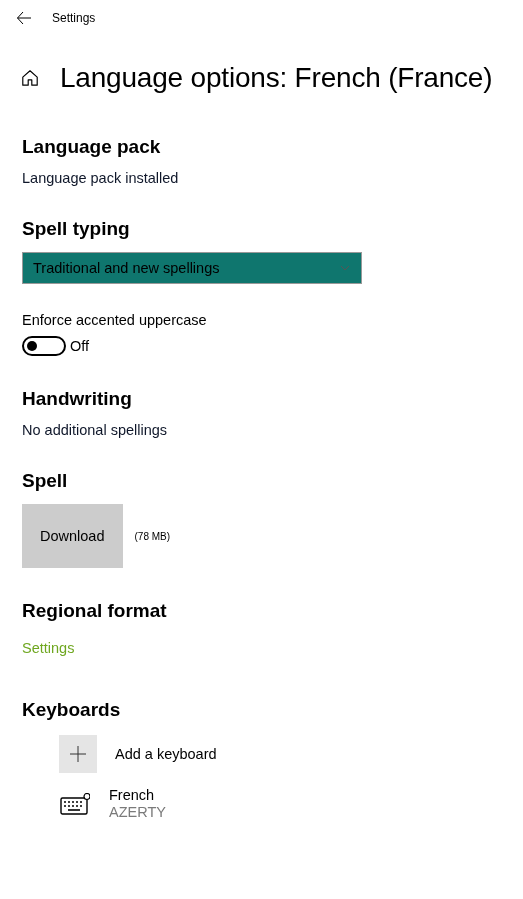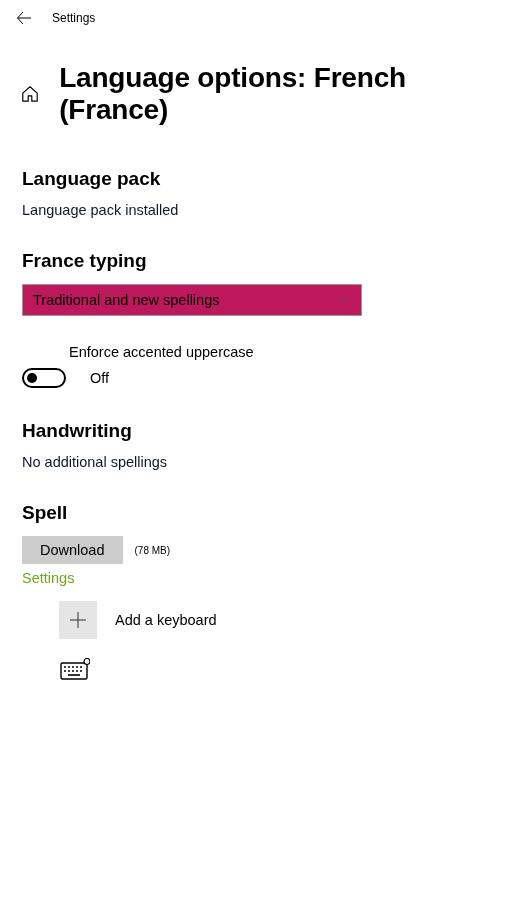--- a/index.html
+++ b/index.html
@@ -42,21 +42,21 @@
     .home-icon {
       width: 20px;
       height: 20px;
       display: flex;
       align-items: center;
       justify-content: center;
       cursor: pointer;
     }
     .page-title {
       font-size: 28px;
-      font-weight: 700;
+      font-weight: 400;
       letter-spacing: -0.2px;
     }
     .content {
       padding: 0 22px;
     }
     .section-heading {
       font-size: 19px;
       font-weight: 600;
       margin-top: 32px;
       margin-bottom: 12px;
@@ -73,40 +73,39 @@
     }
     .dropdown {
       width: 340px;
       height: 32px;
       border: 1px solid #999;
       display: flex;
       align-items: center;
       justify-content: space-between;
       padding: 0 10px;
       cursor: pointer;
-      background: #be185d;
+      background: #0f766e;
     }
     .dropdown-value {
       font-size: 14.5px;
     }
     .chevron {
       width: 12px;
       height: 12px;
     }
     .toggle-row {
       display: flex;
       align-items: center;
-      gap: 24px;
+      gap: 4px;
       margin-top: 8px;
     }
     .toggle-label-above {
       font-size: 14.5px;
       margin-top: 28px;
       margin-bottom: 8px;
-      margin-left: 47px;
     }
     .toggle {
       width: 44px;
       height: 20px;
       border: 2px solid #000;
       border-radius: 10px;
       position: relative;
       cursor: pointer;
       background: #fff;
     }
@@ -125,21 +124,21 @@
     }
     .download-row {
       display: flex;
       align-items: center;
       gap: 12px;
       margin-top: 8px;
     }
     .download-button {
       background: #ccc;
       border: none;
-      padding: 6px 18px;
+      padding: 24px 18px;
       font-size: 14.5px;
       cursor: pointer;
       font-family: inherit;
     }
     .download-size {
       font-size: 10px;
     }
     .link {
       color: #6fa720;
       font-size: 14.5px;
@@ -199,21 +198,21 @@
     </svg>
   </div>
   <h1 class="page-title">Language options: French (France)</h1>
 </div>
 
 <div class="content">
 
   <h2 class="section-heading">Language pack</h2>
   <div class="plain-text">Language pack installed</div>
 
-  <h2 class="section-heading">France typing</h2>
+  <h2 class="section-heading">Spell typing</h2>
   <div class="dropdown">
     <span class="dropdown-value">Traditional and new spellings</span>
     <svg class="chevron" width="12" height="12" viewBox="0 0 12 12">
       <path d="M2 4 L6 8 L10 4" stroke="#555" stroke-width="1" fill="none"></path>
     </svg>
   </div>
 
   <div class="toggle-label-above">Enforce accented uppercase</div>
   <div class="toggle-row">
     <div class="toggle">
@@ -224,22 +223,24 @@
 
   <h2 class="section-heading" style="">Handwriting</h2>
   <div class="plain-text">No additional spellings</div>
 
   <h2 class="section-heading">Spell</h2>
   <div class="download-row">
     <button class="download-button">Download</button>
     <span class="download-size">(78 MB)</span>
   </div>
 
+  <h2 class="section-heading">Regional format</h2>
   <span class="link">Settings</span>
 
+  <h2 class="section-heading" style="margin-top:42px">Keyboards</h2>
 
   <div class="keyboard-item">
     <div class="square-icon">
       <svg width="18" height="18" viewBox="0 0 18 18">
         <path d="M9 1 V17 M1 9 H17" stroke="#333" stroke-width="1"></path>
       </svg>
     </div>
     <div class="kb-text-primary">Add a keyboard</div>
   </div>
 
@@ -254,15 +255,19 @@
         <line x1="16" y1="9" x2="18" y2="9" stroke="#000" stroke-width="1.3"></line>
         <line x1="20" y1="9" x2="22" y2="9" stroke="#000" stroke-width="1.3"></line>
         <line x1="4" y1="13" x2="6" y2="13" stroke="#000" stroke-width="1.3"></line>
         <line x1="8" y1="13" x2="10" y2="13" stroke="#000" stroke-width="1.3"></line>
         <line x1="12" y1="13" x2="14" y2="13" stroke="#000" stroke-width="1.3"></line>
         <line x1="16" y1="13" x2="18" y2="13" stroke="#000" stroke-width="1.3"></line>
         <line x1="20" y1="13" x2="22" y2="13" stroke="#000" stroke-width="1.3"></line>
         <line x1="8" y1="17" x2="20" y2="17" stroke="#000" stroke-width="1.6"></line>
       </svg>
     </div>
+    <div>
+      <div class="kb-text-primary">French</div>
+      <div class="kb-text-secondary">AZERTY</div>
+    </div>
   </div>
 
 </div>
 
 </body></html>

